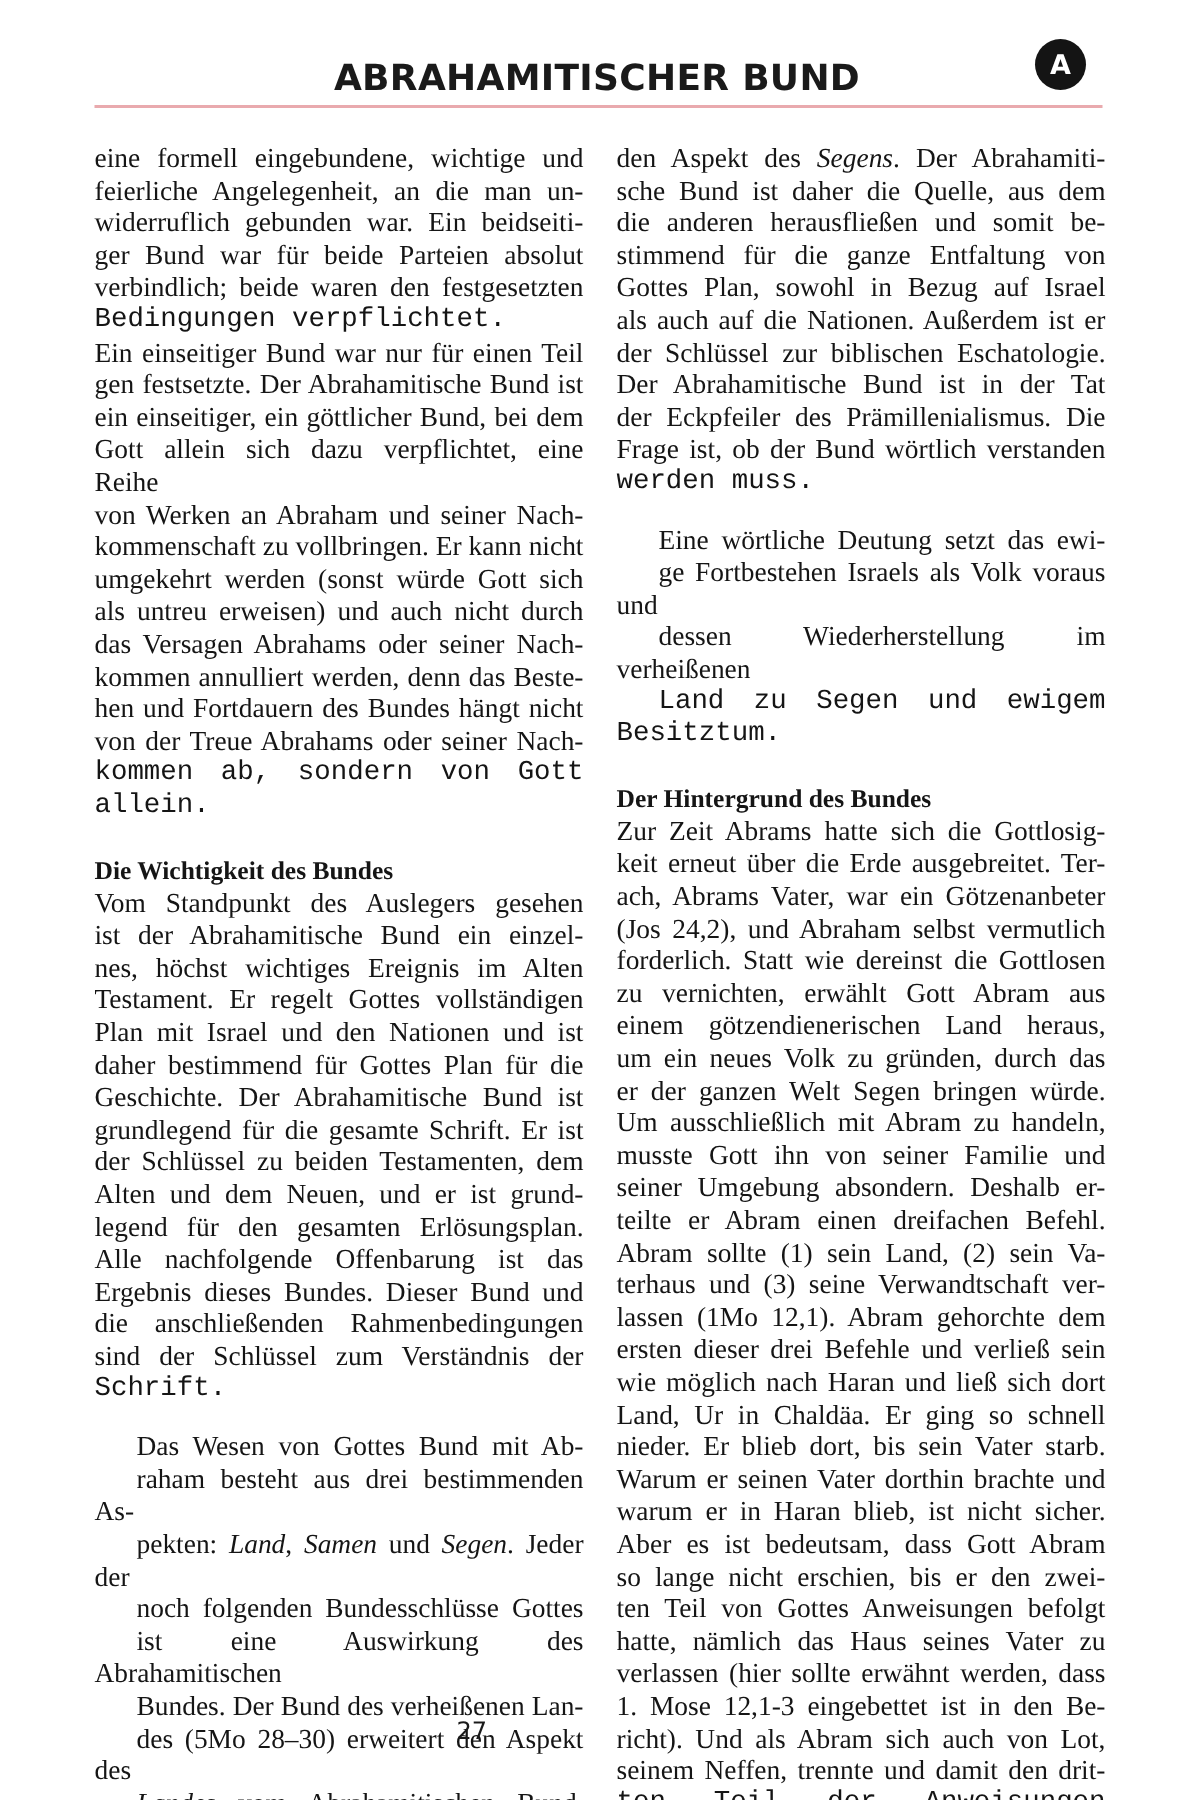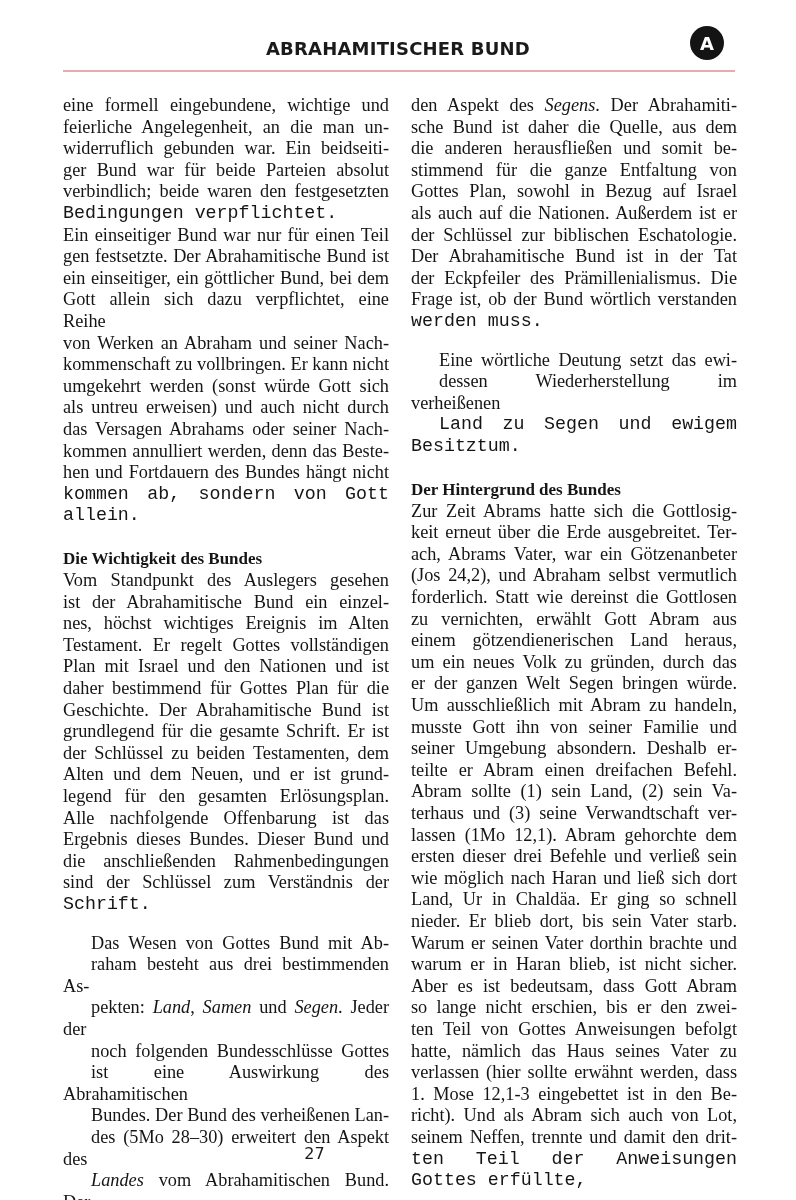--- a/index.html
+++ b/index.html
@@ -1,21 +1,21 @@
 <!DOCTYPE html>
 <html><head>
   <meta charset="utf-8">
   <style>
     html, body { margin: 0; padding: 0; background: #ffffff; }
     body { width: 796px; height: 1200px; position: relative; overflow: hidden; }
     .header-title {
       position: absolute; left: 0; width: 796px; top: 38px;
       text-align: center;
       font-family: "DejaVu Sans", sans-serif; font-weight: bold;
-      font-size: 18px; letter-spacing: 0.2px; color: #1a1a1a;
+      font-size: 24px; letter-spacing: 0.2px; color: #1a1a1a;
     }
     .letter-badge {
       position: absolute; left: 690px; top: 26px; width: 34px; height: 34px;
       border-radius: 50%; background: #141414; color: #fff;
       font-family: "DejaVu Sans", sans-serif; font-weight: bold; font-size: 18px;
       display: flex; align-items: center; justify-content: center;
     }
     .header-rule {
       position: absolute; left: 63px; top: 70px; width: 672px; height: 2px;
       background: #e9aaae;
@@ -58,20 +58,21 @@
       <span class="line">gen festsetzte. Der Abrahamitische Bund ist</span>
       <span class="line">ein einseitiger, ein göttlicher Bund, bei dem</span>
       <span class="line">Gott allein sich dazu verpflichtet, eine Reihe</span>
       <span class="line">von Werken an Abraham und seiner Nach-</span>
       <span class="line">kommenschaft zu vollbringen. Er kann nicht</span>
       <span class="line">umgekehrt werden (sonst würde Gott sich</span>
       <span class="line">als untreu erweisen) und auch nicht durch</span>
       <span class="line">das Versagen Abrahams oder seiner Nach-</span>
       <span class="line">kommen annulliert werden, denn das Beste-</span>
       <span class="line">hen und Fortdauern des Bundes hängt nicht</span>
+      <span class="line">von der Treue Abrahams oder seiner Nach-</span>
       <span class="line last">kommen ab, sondern von Gott allein.</span>
     </p>
   <h3>Die Wichtigkeit des Bundes</h3>
   <p>
       <span class="line">Vom Standpunkt des Auslegers gesehen</span>
       <span class="line">ist der Abrahamitische Bund ein einzel-</span>
       <span class="line">nes, höchst wichtiges Ereignis im Alten</span>
       <span class="line">Testament. Er regelt Gottes vollständigen</span>
       <span class="line">Plan mit Israel und den Nationen und ist</span>
       <span class="line">daher bestimmend für Gottes Plan für die</span>
@@ -99,20 +100,21 @@
   </p>
 </div>
 
 <div class="col col-right">
   <p>
     <span class="line"><span>den Aspekt des </span><i>Segens</i><span>. Der Abrahamiti-</span></span>
     <span><span class="line">sche Bund ist daher die Quelle, aus dem</span><span class="line">die anderen herausfließen und somit be-</span><span class="line">stimmend für die ganze Entfaltung von</span><span class="line">Gottes Plan, sowohl in Bezug auf Israel</span><span class="line">als auch auf die Nationen. Außerdem ist er</span><span class="line">der Schlüssel zur biblischen Eschatologie.</span><span class="line">Der Abrahamitische Bund ist in der Tat</span><span class="line">der Eckpfeiler des Prämillenialismus. Die</span><span class="line">Frage ist, ob der Bund wörtlich verstanden</span><span class="line last">werden muss.</span></span>
   </p>
   <p class="indent">
       <span class="line">Eine wörtliche Deutung setzt das ewi-</span>
+      <span class="line">ge Fortbestehen Israels als Volk voraus und</span>
       <span class="line">dessen Wiederherstellung im verheißenen</span>
       <span class="line last">Land zu Segen und ewigem Besitztum.</span>
     </p>
   <h3>Der Hintergrund des Bundes</h3>
   <p>
       <span class="line">Zur Zeit Abrams hatte sich die Gottlosig-</span>
       <span class="line">keit erneut über die Erde ausgebreitet. Ter-</span>
       <span class="line">ach, Abrams Vater, war ein Götzenanbeter</span>
       <span class="line">(Jos 24,2), und Abraham selbst vermutlich</span>
       <span class="line">forderlich. Statt wie dereinst die Gottlosen</span>

